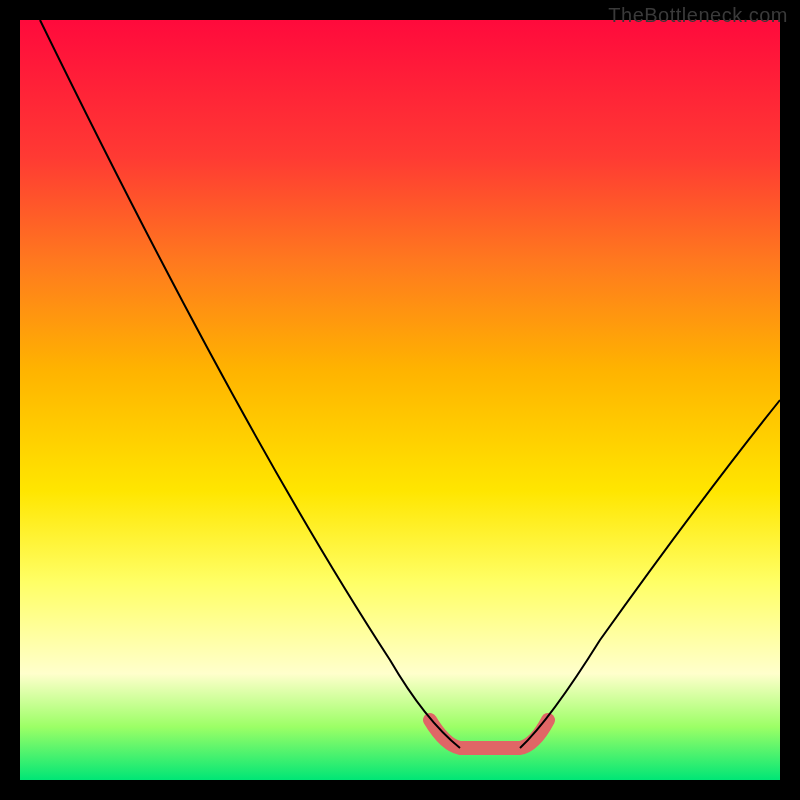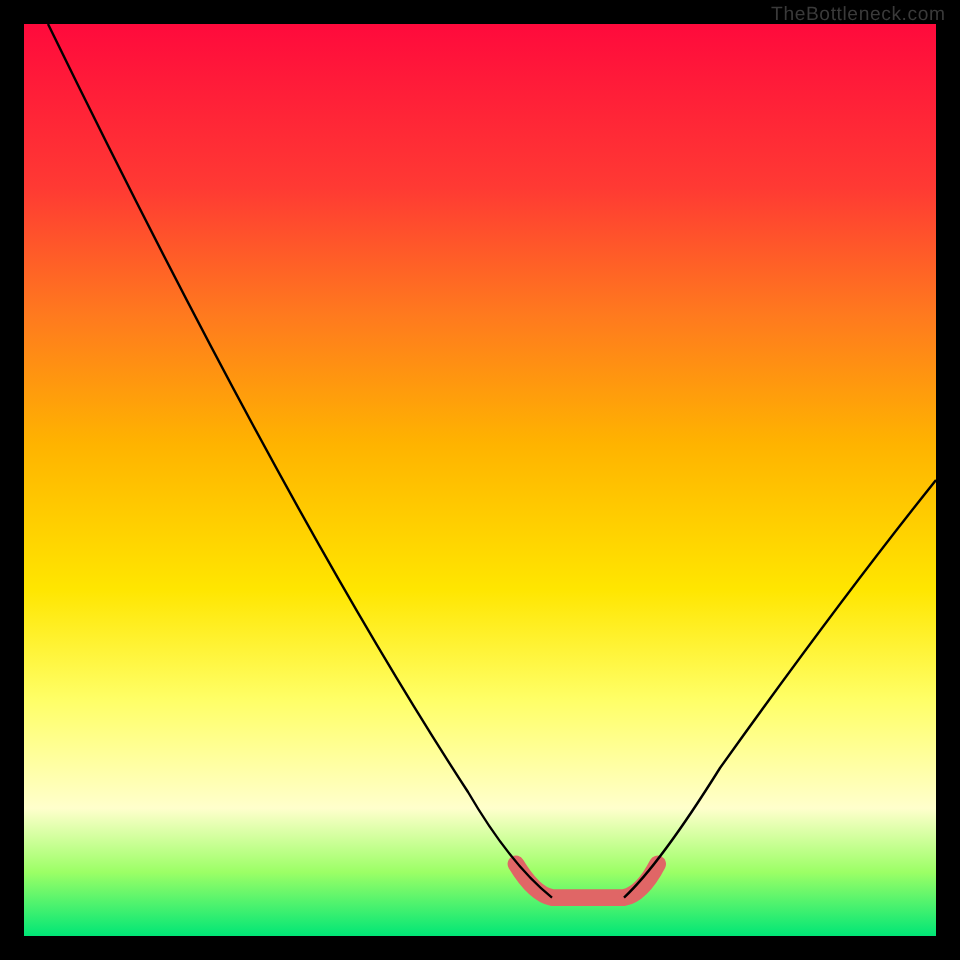--- a/index.html
+++ b/index.html
@@ -27,21 +27,21 @@
       #ffff66 74%,
       #ffffcc 86%,
       #9cff66 93%,
       #00e676 100%);
   }
   .attrib {
     position: absolute;
     top: 4px;
     right: 12px;
     color: #3a3a3a;
-    font-size: 16px;
+    font-size: 20px;
     letter-spacing: 0.5px;
     z-index: 4;
   }
   svg.curve {
     position: absolute;
     left: 0;
     top: 0;
     width: 760px;
     height: 760px;
     z-index: 2;

